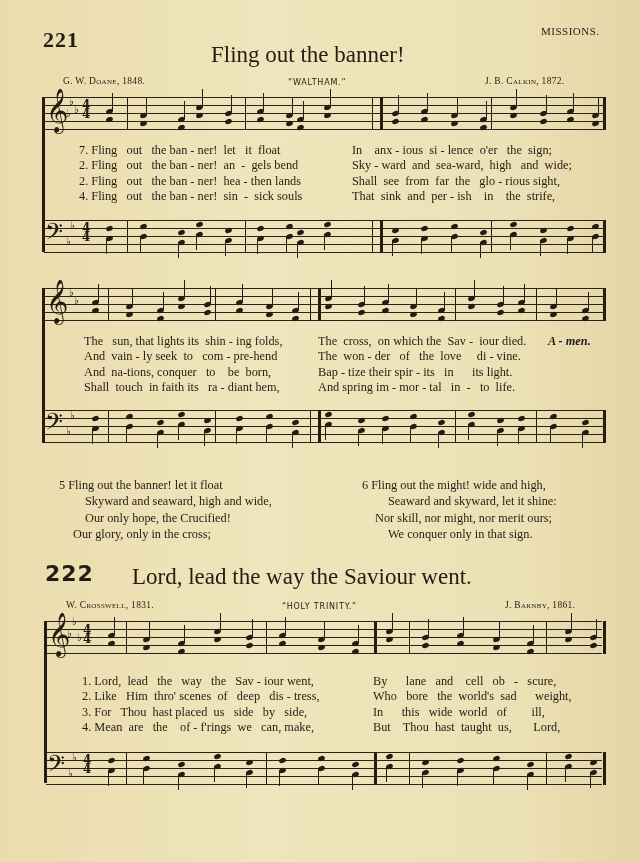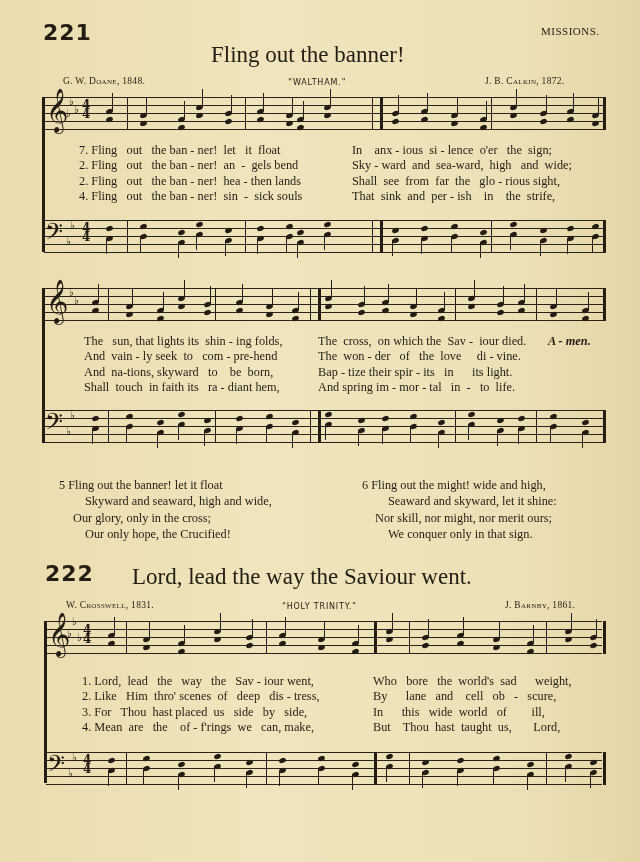--- a/index.html
+++ b/index.html
@@ -27,21 +27,21 @@
   .clef { position:absolute; font-family:"DejaVu Serif",serif; color:#231d14; }
   .timesig { position:absolute; font-family:"DejaVu Serif",serif; font-weight:bold; font-size:12px; line-height:9px; }
   .flat { position:absolute; font-family:"DejaVu Sans",sans-serif; font-size:11px; }
   .amen { font-style:italic; font-weight:bold; }
 </style>
 </head>
 <body>
 
 <div class="abs section" style="left:541px;top:25px;">MISSIONS.</div>
 
-<div class="abs hymn-num" style="left:43px;top:20px;">221</div>
+<div class="abs hymn-num" style="left:43px;top:27px;font-family:Liberation Serif, serif;">221</div>
 <div class="abs title" style="left:211px;top:42px;">Fling out the banner!</div>
 <div class="abs credit" style="left:63px;top:76px;">G. W. Doane, 1848.</div>
 <div class="abs tune" style="left:288px;top:78px;">“WALTHAM.”</div>
 <div class="abs credit" style="left:485px;top:76px;">J. B. Calkin, 1872.</div>
 
 <div class="staff" style="left:44px;top:97px;width:562px;height:32px;">
   <div class="line" style="top:0"></div>
     <div class="line" style="top:8px"></div>
     <div class="line" style="top:16px"></div>
     <div class="line" style="top:24px"></div>
@@ -89,25 +89,25 @@
     <div class="line" style="top:16px"></div>
     <div class="line" style="top:24px"></div>
     <div class="line" style="top:32px"></div>
 </div>
 <div class="clef" style="left:45px;top:408px;font-size:28px;">𝄢</div>
 <div class="flat" style="left:70px;top:409px;">♭</div>
 <div class="flat" style="left:66px;top:425px;">♭</div>
 
 <div id="bars-2"></div>
 
-<div class="abs lyric" style="left:84px;top:334px;"><div>The   sun, that lights its  shin - ing folds,</div><div>And  vain - ly seek  to   com - pre-hend</div><div>And  na-tions, skyward   to    be  born,</div><div>Shall  touch  in faith its   ra - diant hem,</div></div>
+<div class="abs lyric" style="left:84px;top:334px;"><div>The   sun, that lights its  shin - ing folds,</div><div>And  vain - ly seek  to   com - pre-hend</div><div>And  na-tions, conquer   to    be  born,</div><div>Shall  touch  in faith its   ra - diant hem,</div></div>
 <div class="abs lyric" style="left:318px;top:334px;"><div>The  cross,  on which the  Sav -  iour died.</div><div>The  won - der   of   the  love     di - vine.</div><div>Bap - tize their spir - its   in      its light.</div><div>And spring im - mor - tal   in  -   to  life.</div></div>
 <div class="abs lyric amen" style="left:548px;top:334px;">A - men.</div>
 
-<div class="abs stanza" style="left:59px;top:477px;"><div><span>5</span> <span>Fling out the banner! let it float</span></div><div style="padding-left:26px">Skyward and seaward, high and wide,</div><div style="padding-left:14px">Our glory, only in the cross;</div><div style="padding-left:26px">Our only hope, the Crucified!</div></div>
+<div class="abs stanza" style="left:59px;top:477px;"><div><span>5</span> <span>Fling out the banner! let it float</span></div><div style="padding-left:26px">Skyward and seaward, high and wide,</div><div style="padding-left:26px">Our only hope, the Crucified!</div><div style="padding-left:14px">Our glory, only in the cross;</div></div>
 <div class="abs stanza" style="left:362px;top:477px;"><div><span>6</span> <span>Fling out the might! wide and high,</span></div><div style="padding-left:26px">Seaward and skyward, let it shine:</div><div style="padding-left:13px">Nor skill, nor might, nor merit ours;</div><div style="padding-left:26px">We conquer only in that sign.</div></div>
 
 <div class="abs hymn-num" style="left:45px;top:561px;">222</div>
 <div class="abs title" style="left:132px;top:564px;">Lord, lead the way the Saviour went.</div>
 <div class="abs credit" style="left:66px;top:600px;">W. Crosswell, 1831.</div>
 <div class="abs tune" style="left:282px;top:602px;">“HOLY TRINITY.”</div>
 <div class="abs credit" style="left:505px;top:600px;">J. Barnby, 1861.</div>
 
 <div class="staff" style="left:46px;top:621px;width:556px;height:32px;">
   <div class="line" style="top:0"></div>
@@ -131,21 +131,21 @@
     <div class="line" style="top:32px"></div>
 </div>
 <div class="clef" style="left:47px;top:750px;font-size:28px;">𝄢</div>
 <div class="flat" style="left:72px;top:751px;">♭</div>
 <div class="flat" style="left:68px;top:767px;">♭</div>
 <div class="timesig" style="left:83px;top:756px;">4<br>4</div>
 
 <div id="bars-3"></div>
 
 <div class="abs lyric" style="left:82px;top:674px;"><div>1. Lord,  lead   the   way   the   Sav - iour went,</div><div>2. Like   Him  thro' scenes  of   deep   dis - tress,</div><div>3. For   Thou  hast placed  us   side   by   side,</div><div>4. Mean  are   the    of - f'rings  we   can, make,</div></div>
-<div class="abs lyric" style="left:373px;top:674px;"><div>Who   bore   the  world's  sad      weight,</div><div>By      lane   and    cell   ob   -   scure,</div><div>In      this   wide  world   of        ill,</div><div>But    Thou  hast  taught  us,       Lord,</div></div>
+<div class="abs lyric" style="left:373px;top:674px;"><div>By      lane   and    cell   ob   -   scure,</div><div>Who   bore   the  world's  sad      weight,</div><div>In      this   wide  world   of        ill,</div><div>But    Thou  hast  taught  us,       Lord,</div></div>
 
 <div class="bar" style="left:127px;top:97px;height:33px;"></div>
 <div class="bar" style="left:127px;top:220px;height:33px;"></div>
 <div class="bar" style="left:245px;top:97px;height:33px;"></div>
 <div class="bar" style="left:245px;top:220px;height:33px;"></div>
 <div class="bar" style="left:372px;top:97px;height:33px;"></div>
 <div class="bar" style="left:372px;top:220px;height:33px;"></div>
 <div class="bar" style="left:491px;top:97px;height:33px;"></div>
 <div class="bar" style="left:491px;top:220px;height:33px;"></div>
 <div class="bar thick" style="left:380px;top:97px;height:33px;"></div>

